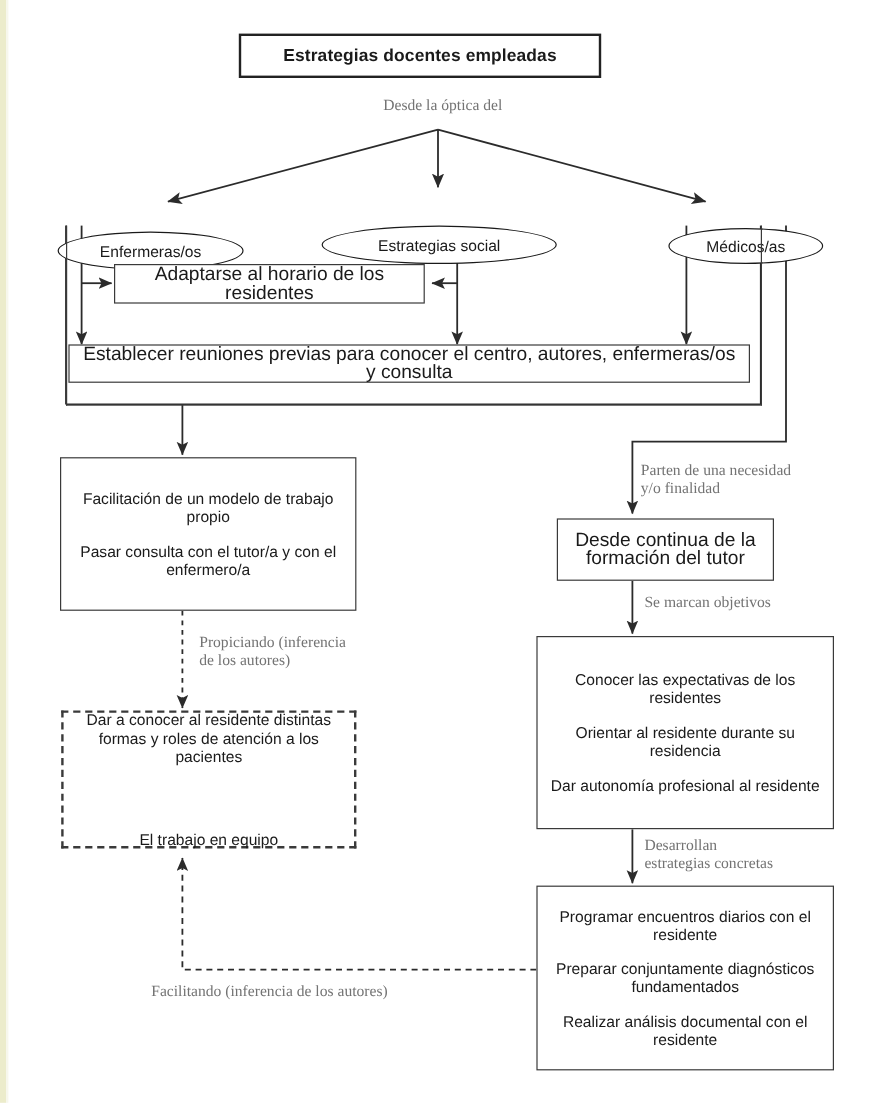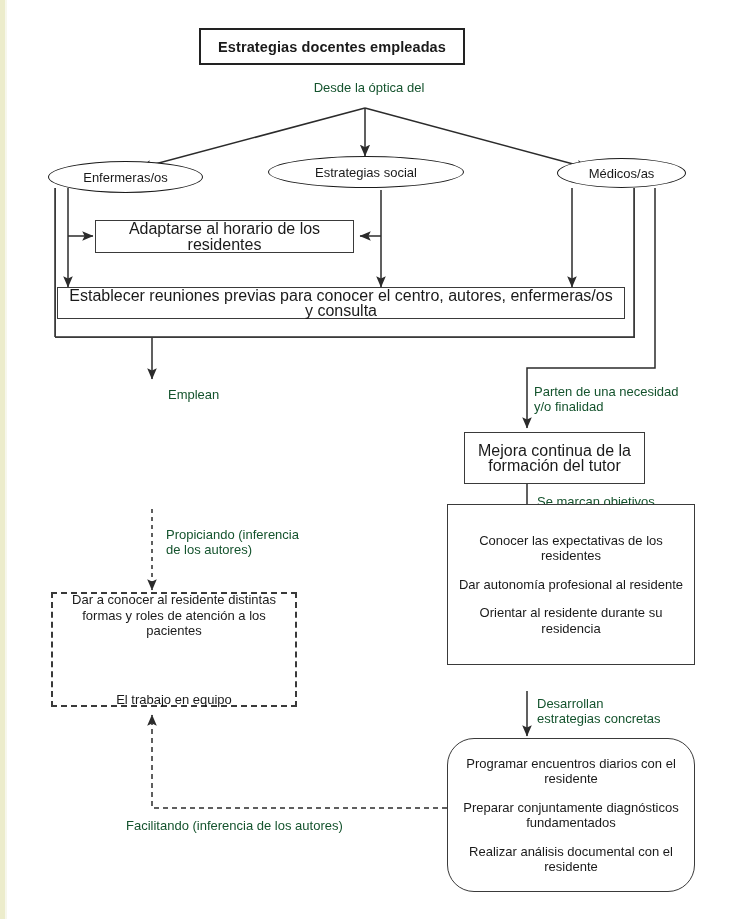--- a/index.html
+++ b/index.html
@@ -52,34 +52,36 @@
   .boxed {
     border: 1.6px solid #3a3a3a;
   }
   .dashedbox {
     border: 2px dashed #3a3a3a;
     gap: 40px;
   }
   .ellipse {
     border: 1.5px solid #1a1a1a;
     border-radius: 50%;
+    margin-top: 32px;
   }
   .title-box {
     border: 2.2px solid #222;
     font-weight: bold;
     font-size: 14.5px;
     letter-spacing: 0.1px;
   }
   .lbl {
     position: absolute;
     font-size: 13px;
     line-height: 15px;
-    color: #14532d;
+    color: #737373;
     white-space: pre-line;
     background: transparent;
+    font-family: Liberation Serif, serif;
   }
   .para {
     margin: 0;
     padding: 0 6px;
     font-size: 13px;
     line-height: 15.5px;
   }
   .para + .para {
     margin-top: 13px;
   }
@@ -142,21 +144,21 @@
       <line x1="152" y1="509" x2="152" y2="590" stroke-dasharray="4 4" marker-end="url(#ah)"></line>
 
       <line x1="527" y1="484" x2="527" y2="528" marker-end="url(#ah)"></line>
 
       <line x1="527" y1="691" x2="527" y2="736" marker-end="url(#ah)"></line>
 
       <path d="M447,808 L152,808 L152,715" stroke-dasharray="5 4" marker-end="url(#ah)"></path>
     </g>
   </svg>
 
-  <div class="node boxed title-box" style="left:199px; top:28px; width:266px; height:37px;">
+  <div class="node boxed title-box" style="left:199px; top:28px; width:302px; height:37px;">
     <span>Estrategias docentes empleadas</span>
   </div>
 
   <div class="lbl" style="left:289px; top:80px; width:160px; text-align:center;">Desde la óptica del</div>
 
   <div class="node ellipse" style="left:48px; top:161px; width:155px; height:32px;">
     <span class="ell-txt">Enfermeras/os</span>
   </div>
 
   <div class="node ellipse" style="left:268px; top:156px; width:196px; height:32px;">
@@ -172,48 +174,52 @@
   <div class="node boxed" style="left:95px; top:220px; width:259px; height:33px;">
     <span class="node-txt">Adaptarse al horario de los residentes</span>
   </div>
 
   <div class="node boxed" style="left:57px; top:287px; width:568px; height:32px;">
     <span class="node-txt">Establecer reuniones previas para conocer el centro, autores, enfermeras/os y consulta</span>
   </div>
 
   <div class="lbl" style="left:168px; top:358px;margin-top:29px;">Emplean</div>
 
+  <div class="node boxed" style="left:50px; top:381px; width:247px; height:128px;">
+    <p class="para">Facilitación de un modelo de trabajo propio</p>
+    <p class="para">Pasar consulta con el tutor/a y con el enfermero/a</p>
+  </div>
 
   <div class="lbl" style="left:166px; top:527px;">Propiciando (inferencia
 de los autores)</div>
 
   <div class="node dashedbox" style="left:51px; top:592px; width:246px; height:115px;">
     <p class="para">Dar a conocer al residente distintas formas y roles de atención a los pacientes</p>
     <p class="para">El trabajo en equipo</p>
   </div>
 
   <div class="lbl" style="left:126px; top:818px;">Facilitando (inferencia de los autores)</div>
 
   <div class="lbl" style="left:534px; top:384px;">Parten de una necesidad
 y/o finalidad</div>
 
   <div class="node boxed" style="left:464px; top:432px; width:181px; height:52px;">
-    <span class="node-txt">Mejora continua de la formación del tutor</span>
+    <span class="node-txt">Desde continua de la formación del tutor</span>
   </div>
 
   <div class="lbl" style="left:537px; top:494px;">Se marcan objetivos</div>
 
-  <div class="node boxed" style="left:447px; top:504px; width:248px; height:161px;">
+  <div class="node boxed" style="left:447px; top:530px; width:248px; height:161px;">
     <p class="para">Conocer las expectativas de los residentes</p>
+    <p class="para">Orientar al residente durante su residencia</p>
     <p class="para">Dar autonomía profesional al residente</p>
-    <p class="para">Orientar al residente durante su residencia</p>
   </div>
 
   <div class="lbl" style="left:537px; top:696px;">Desarrollan
 estrategias concretas</div>
 
-  <div class="node boxed" style="left:447px; top:738px; width:248px; height:154px;border-radius:27px;">
+  <div class="node boxed" style="left:447px; top:738px; width:248px; height:154px;">
     <p class="para">Programar encuentros diarios con el residente</p>
     <p class="para">Preparar conjuntamente diagnósticos fundamentados</p>
     <p class="para">Realizar análisis documental con el residente</p>
   </div>
 
 </div>
 
 </body></html>

